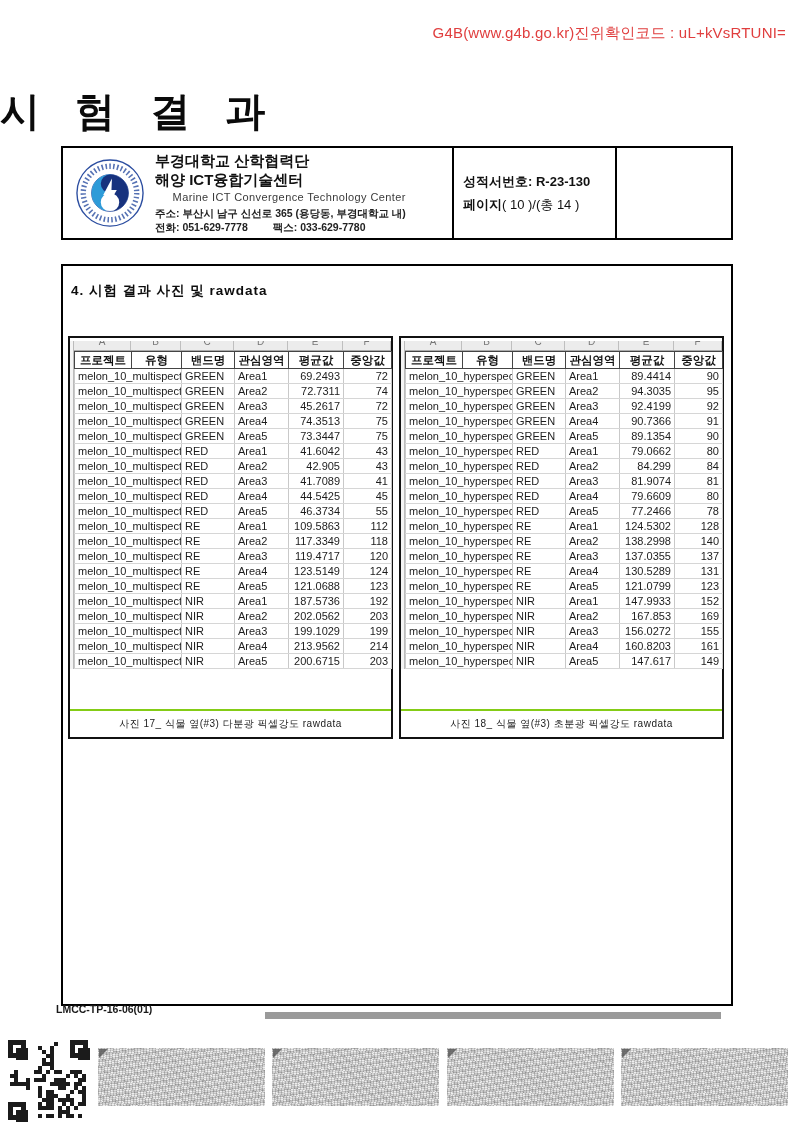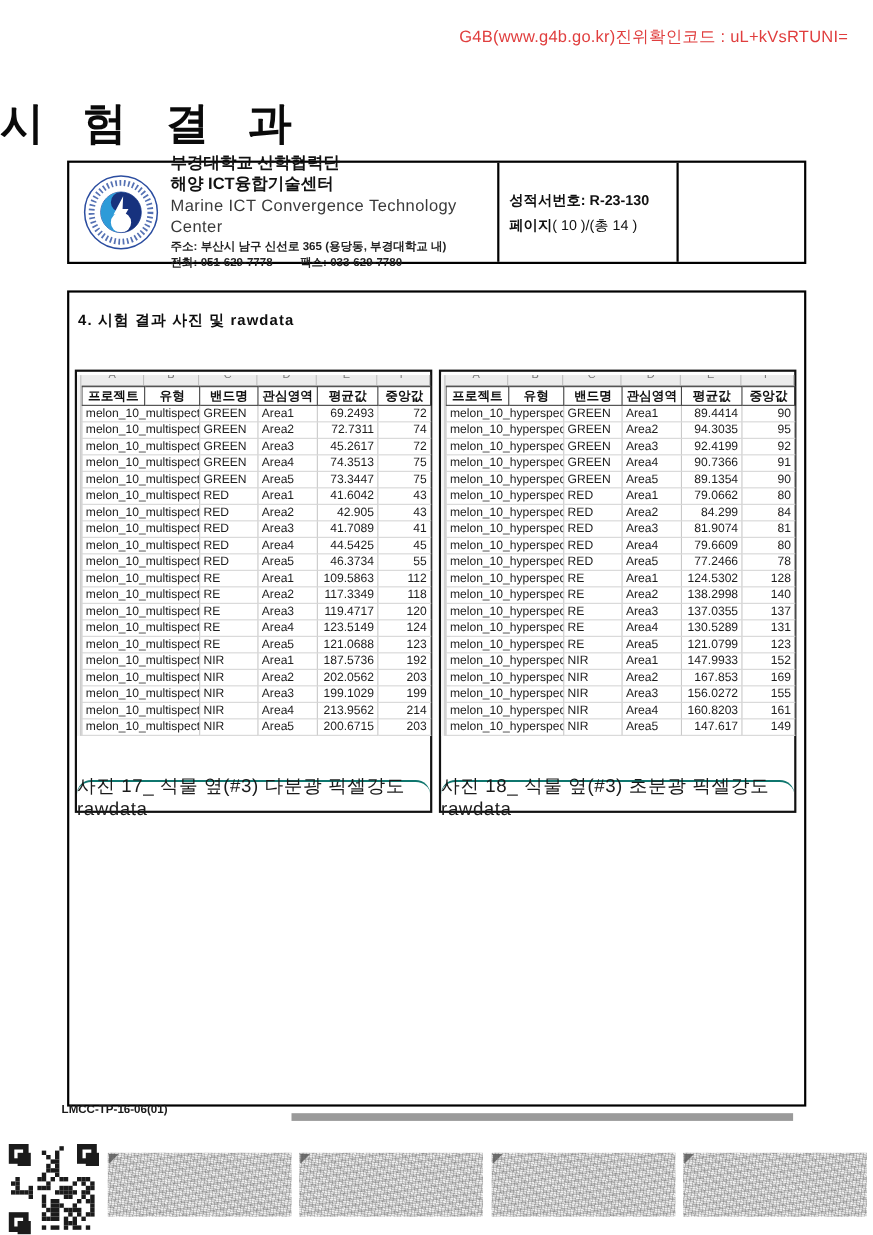--- a/index.html
+++ b/index.html
@@ -1,31 +1,31 @@
 <!DOCTYPE html>
 <html><head>
 <meta charset="utf-8">
 <style>
   * { margin:0; padding:0; box-sizing:border-box; }
   body { background:#888; font-family:"Liberation Sans", sans-serif; }
   .page { position:relative; width:794px; height:1123px; background:#fff; margin:0 auto; overflow:hidden; }
 
-  .verify-text { position:absolute; top:24px; right:23px; font-size:15px; color:#e03e3e; letter-spacing:0.2px; }
+  .verify-text { position:absolute; top:24px; right:8px; font-size:15px; color:#e03e3e; letter-spacing:0.2px; }
 
   .doc-title { position:absolute; top:84px; left:0; width:100%; text-align:left;
                font-size:40px; font-weight:bold; color:#0a0a0a; letter-spacing:12px; }
 
   
   .header-box { position:absolute; left:61px; top:146px; width:672px; height:94px;
                 border:2px solid #000; display:flex; background:#fff; }
   .hcell-left { width:389px; display:flex; align-items:center; padding-left:12px; }
   .logo-wrap { width:70px; height:70px; flex:0 0 70px; }
   .org-text { margin-left:10px; line-height:1.25; }
   .org-line1, .org-line2 { font-size:15px; font-weight:bold; color:#111; }
-  .org-line-en { font-size:15px; color:#3a3a3a; letter-spacing:0.4px; margin-top:1px; }
+  .org-line-en { font-size:11px; color:#3a3a3a; letter-spacing:0.4px; margin-top:1px;text-align:right; }
   .addr-line { font-size:10.5px; font-weight:bold; color:#222; margin-top:2px; }
   .telfax-line { font-size:10.5px; font-weight:bold; color:#222; margin-top:1px; }
   .telfax-line .fax { margin-left:22px; }
   .hcell-mid { width:163px; border-left:2px solid #000; display:flex; flex-direction:column;
                justify-content:center; padding-left:9px; line-height:1.8; }
   .report-line { font-size:13px; font-weight:bold; color:#111; white-space:nowrap; }
   .page-line { font-size:13px; color:#111; white-space:nowrap; }
   .page-line .lbl { font-weight:bold; }
   .hcell-right { flex:1; border-left:2px solid #000; }
 
@@ -50,22 +50,22 @@
   table.datagrid { border-collapse:collapse; table-layout:fixed; width:317px; }
   .datagrid th { font-size:11.5px; font-weight:bold; color:#111; height:17px;
                  border:1px solid #444; background:#fff; padding:0 2px; white-space:nowrap; overflow:hidden; }
   .datagrid td { font-size:11px; color:#1c1c1c; height:14px; line-height:14px;
                  border-right:1px solid #c9c9c9; border-bottom:1px solid #d6d6d6;
                  padding:0 3px; white-space:nowrap; overflow:hidden; }
   .datagrid td.c-proj { text-align:left; border-left:1px solid #c9c9c9; }
   .datagrid td.c-txt { text-align:left; }
   .datagrid td.c-num { text-align:right; }
 
-  .caption { margin-top:auto; border-top:2px solid #0f766e; height:28px; display:flex;
-             align-items:center; justify-content:center; font-size:17px; color:#1a1a1a; letter-spacing:0.5px;border-radius:13px; }
+  .caption { margin-top:auto; border-top:2px solid #84cc16; height:28px; display:flex;
+             align-items:center; justify-content:center; font-size:10px; color:#1a1a1a; letter-spacing:0.5px; }
 
   
   .doc-code { position:absolute; left:56px; top:1003px; font-size:10.5px; font-weight:bold; color:#1a1a1a; }
   .gray-bar { position:absolute; left:265px; top:1012px; width:456px; height:7px; background:#9a9a9a; }
 
   .qr { position:absolute; left:8px; top:1040px; width:80px; height:80px; background:#fff; }
   .qr-dots { position:absolute; left:2px; top:2px; width:4px; height:4px; background:transparent; }
   .fp { position:absolute; width:18px; height:18px; border:5px solid #1b1b1b; background:#fff; }
   .fp::after { content:''; position:absolute; left:3px; top:3px; width:12px; height:12px; background:#1b1b1b; }
   .fp.tl { left:0; top:0; } .fp.tr { right:0; top:0; } .fp.bl { left:0; bottom:0; }

